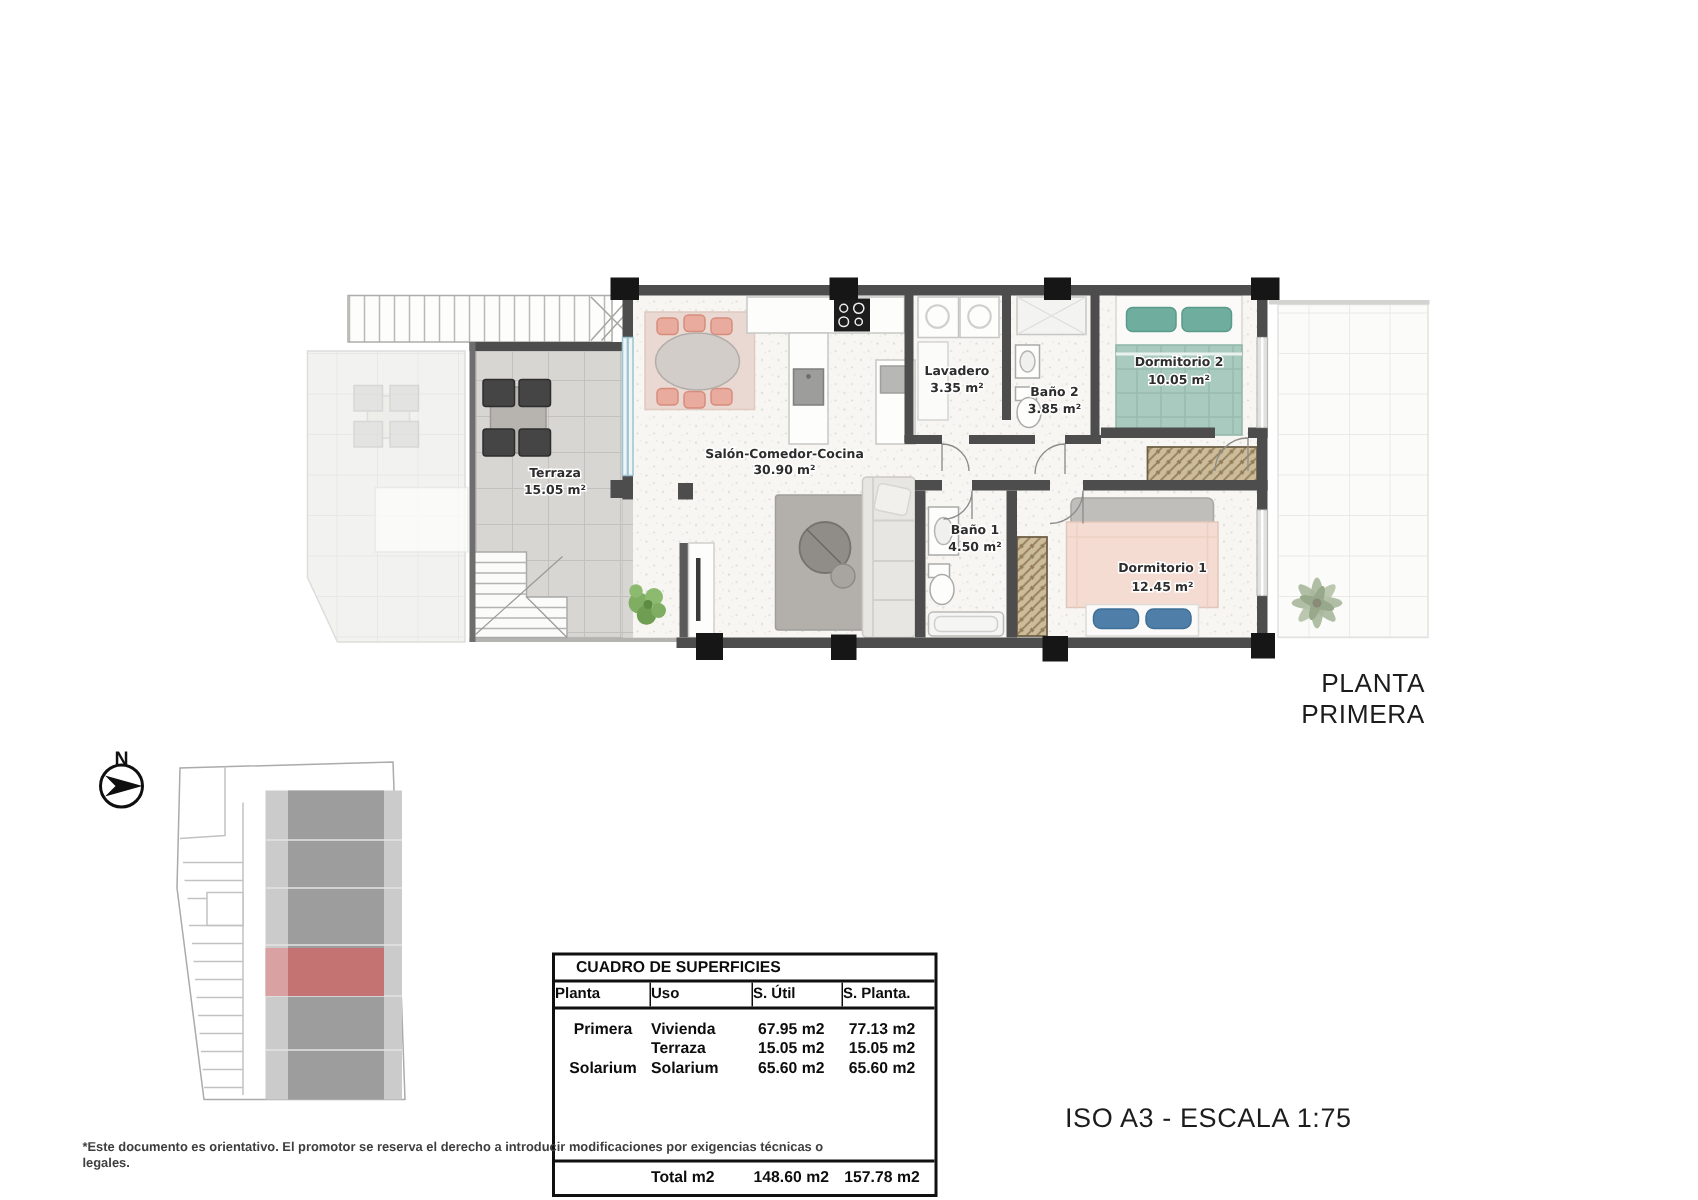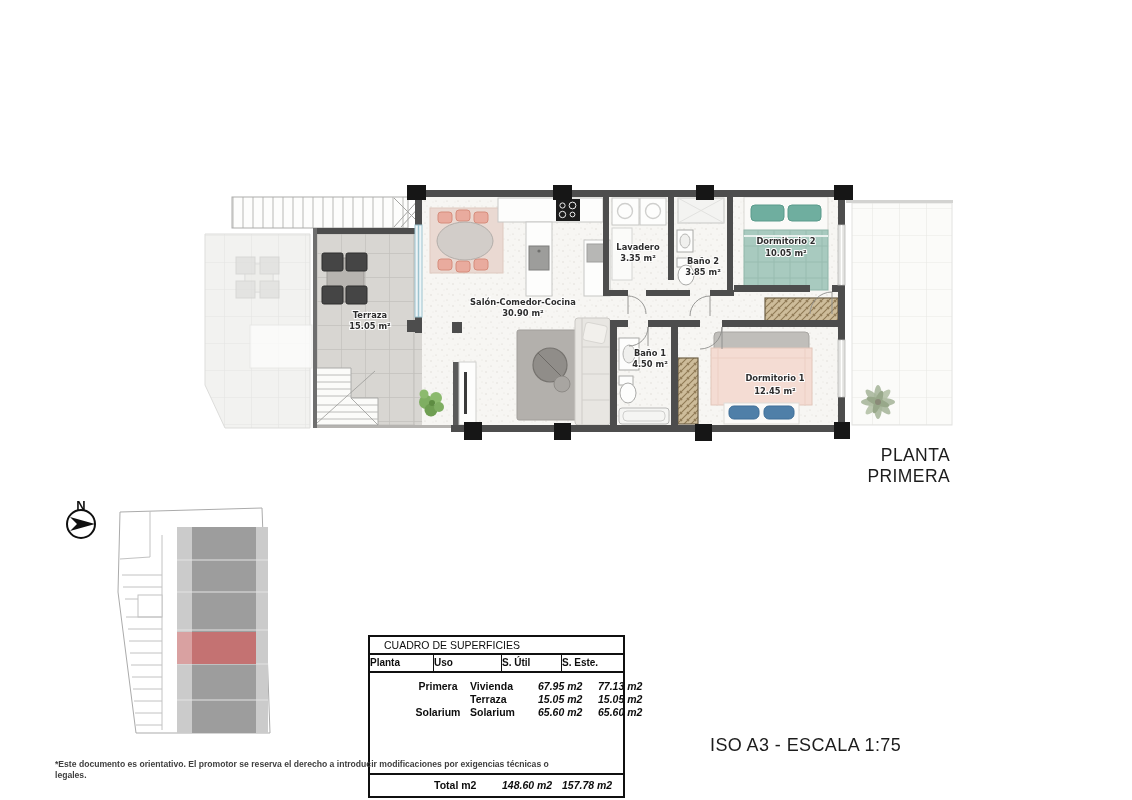--- a/index.html
+++ b/index.html
@@ -14,32 +14,32 @@
   .sheet-label{left:710px;top:735px;font-size:18px;letter-spacing:.4px;color:#1c1c1c;}
 
   
   .disclaimer{left:55px;top:759px;width:520px;line-height:10.5px;}
   .disc-es{font-size:8.6px;font-weight:700;color:#3f3f3f;}
   .disc-en{font-size:8px;color:#9c9c9c;margin-left:8px;}
 
   
   .surf-table{left:368px;top:635px;width:257px;color:#0d0d0d;}
   .t-outer{border:2px solid #101010;background:#fff;}
-  .t-title{border-bottom:2px solid #101010;font-weight:400;font-size:10.5px;
+  .t-title{border-bottom:2px solid #101010;font-weight:700;font-size:10.5px;
     padding:2px 0 2px 14px;}
   .trow{display:grid;grid-template-columns:64px 68px 60px 61px;}
   .t-head{border-bottom:2.5px solid #101010;}
   .t-head .c{font-weight:700;font-size:10px;text-align:left;padding:2px 0 3px;}
   .t-head .c:not(:last-child){border-right:1.5px solid #101010;}
   .t-body{padding:7px 0 6px;}
-  .t-body .trow{line-height:13px;margin-left:36px;}
+  .t-body .trow{line-height:13px;}
   .cell{font-size:10.5px;font-weight:700;}
   .c-planta{text-align:center;}
   .c-uso{padding-right:6px;}
-  .c-num{text-align:left;padding-right:9px;font-style:italic;}
+  .c-num{text-align:center;padding-right:9px;}
   .t-total{border-top:2.5px solid #101010;padding:3px 0 4px;line-height:14px;margin-top:48px;}
 
   svg text{font-family:"DejaVu Sans","Liberation Sans",sans-serif;}
   .room-name,.room-area{font-size:8.3px;font-weight:700;fill:#2d2d2d;
     text-anchor:middle;paint-order:stroke;stroke:#ffffff;stroke-width:2px;}
   .north-n{font-size:13px;font-weight:600;fill:#111;text-anchor:middle;
     font-family:"Liberation Sans",sans-serif;}
 </style>
 </head>
 <body>
@@ -332,21 +332,21 @@
     </g>
   </svg>
 
   <div class="abs surf-table">
     <div class="t-outer">
       <div class="t-title">CUADRO DE SUPERFICIES</div>
       <div class="trow t-head">
         <div class="c">Planta</div>
         <div class="c">Uso</div>
         <div class="c">S. Útil</div>
-        <div class="c">S. Este.</div>
+        <div class="c">S. Planta.</div>
       </div>
       <div class="t-body">
         <div class="trow">
           <div class="cell c-planta">Primera</div>
           <div class="cell c-uso">Vivienda</div>
           <div class="cell c-num">67.95 m2</div>
           <div class="cell c-num">77.13 m2</div>
         </div>
         <div class="trow">
           <div class="cell c-planta"></div>

